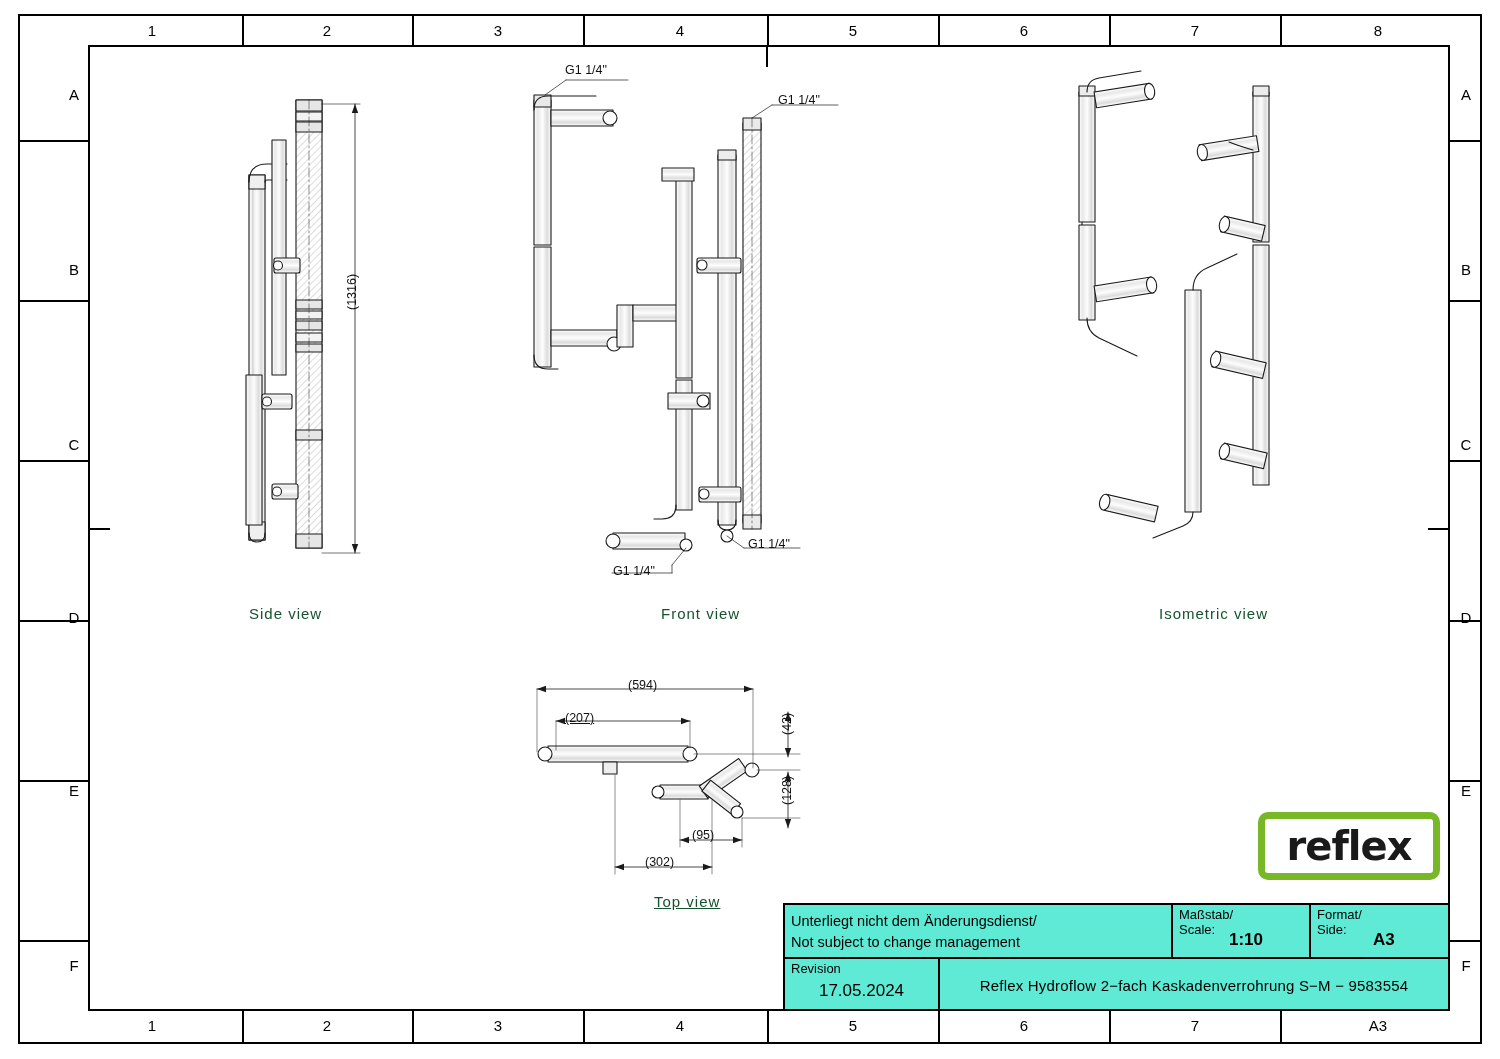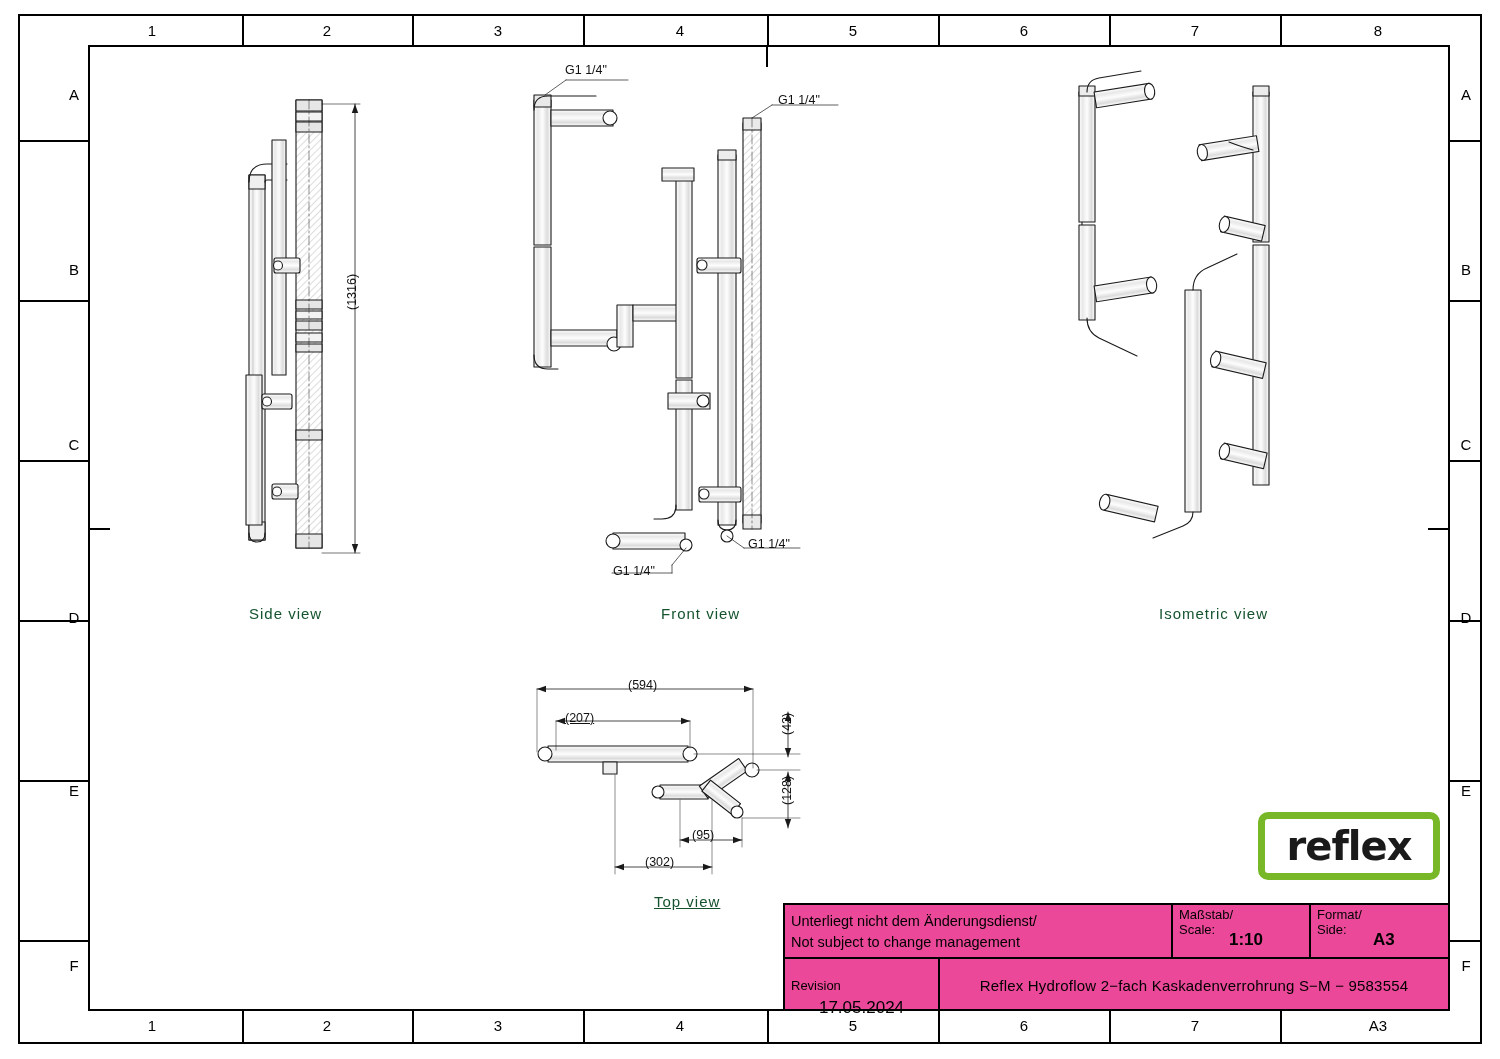--- a/index.html
+++ b/index.html
@@ -54,21 +54,21 @@
   }
   
   .title-block {
     position: absolute;
     left: 783px;
     top: 903px;
     width: 667px;
     height: 108px;
     border: 2px solid #000;
     box-sizing: border-box;
-    background: #ec4899;
+    background: #5eead4;
   }
   .tb-row-top {
     position: absolute;
     left: 0; top: 0;
     width: 100%;
     height: 54px;
     border-bottom: 2px solid #000;
     box-sizing: border-box;
   }
   .tb-cell {
@@ -112,21 +112,21 @@
     top: 25px;
     font-size: 17px;
     font-weight: bold;
   }
   .tb-rev {
     position: absolute;
     left: 0; top: 54px;
     width: 155px; height: 52px;
     border-right: 2px solid #000;
     box-sizing: border-box;
-    padding: 20px 6px;
+    padding: 3px 6px;
   }
   .tb-rev-val {
     font-size: 17px;
     text-align: center;
     margin-top: 4px;
   }
   .tb-title {
     position: absolute;
     left: 155px; top: 54px;
     width: 508px; height: 52px;

